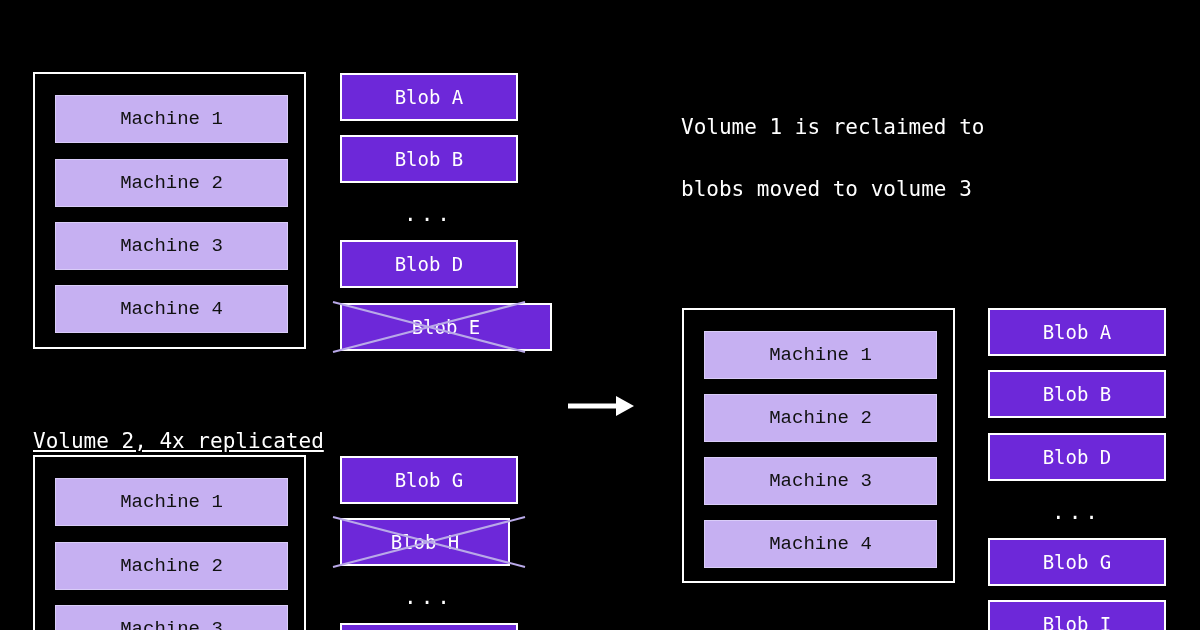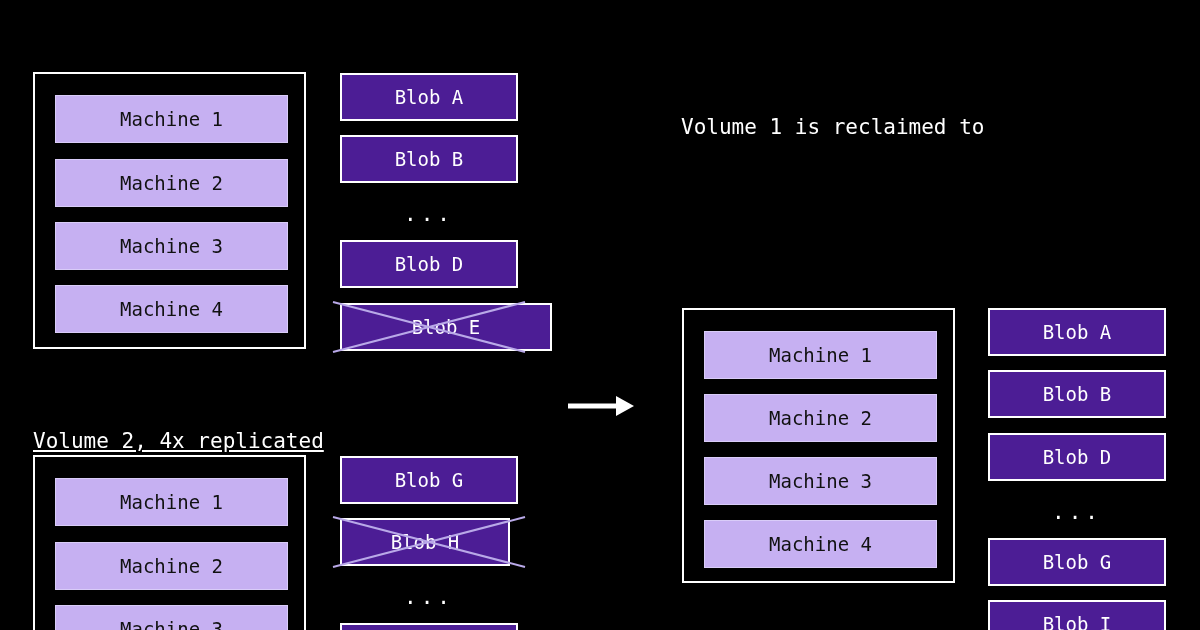--- a/index.html
+++ b/index.html
@@ -34,41 +34,42 @@
     white-space: pre;
     margin-top: 12px;
   }
 
   
   .volume-box {
     position: absolute;
     border: 2px solid #ffffff;
     background: #000000;
     box-sizing: border-box;
+    font-family: Liberation Mono, monospace;
   }
 
   
   .machine {
     position: absolute;
     background: #c6b0f2;
     border: 1px solid #d9ccf8;
     box-sizing: border-box;
     color: #111111;
     font-size: 19px;
     display: flex;
     align-items: center;
     justify-content: center;
     white-space: pre;
   }
 
   
   .blob {
     position: absolute;
     border: 2px solid #ffffff;
-    background: #4c1d95;
+    background: #6d28d9;
     box-sizing: border-box;
     color: #ffffff;
     font-size: 19px;
     display: flex;
     align-items: center;
     justify-content: center;
     white-space: pre;
   }
 
   .blob.dead { }
@@ -159,20 +160,21 @@
   <div class="blob" style="left:340px; top:623px; width:178px; height:48px;">
     <span></span>
   </div>
 
   <svg class="arrow-svg" style="left:566px; top:392px;" width="72" height="30">
     <line x1="2" y1="14" x2="54" y2="14" stroke="#ffffff" stroke-width="5"></line>
     <polygon points="50,4 68,14 50,24" fill="#ffffff"></polygon>
   </svg>
 
   <div class="note" style="left:681px; top:100px;">Volume 1 is reclaimed to</div>
+  <div class="note" style="left:681px; top:162px;">blobs moved to volume 3</div>
 
 
   <div class="volume-box" style="left:682px; top:308px; width:273px; height:275px;">
     <div class="machine" style="left:20px; top:21px; width:233px; height:48px;">
       <span>Machine 1</span>
     </div>
     <div class="machine" style="left:20px; top:84px; width:233px; height:48px;">
       <span>Machine 2</span>
     </div>
     <div class="machine" style="left:20px; top:147px; width:233px; height:48px;">

